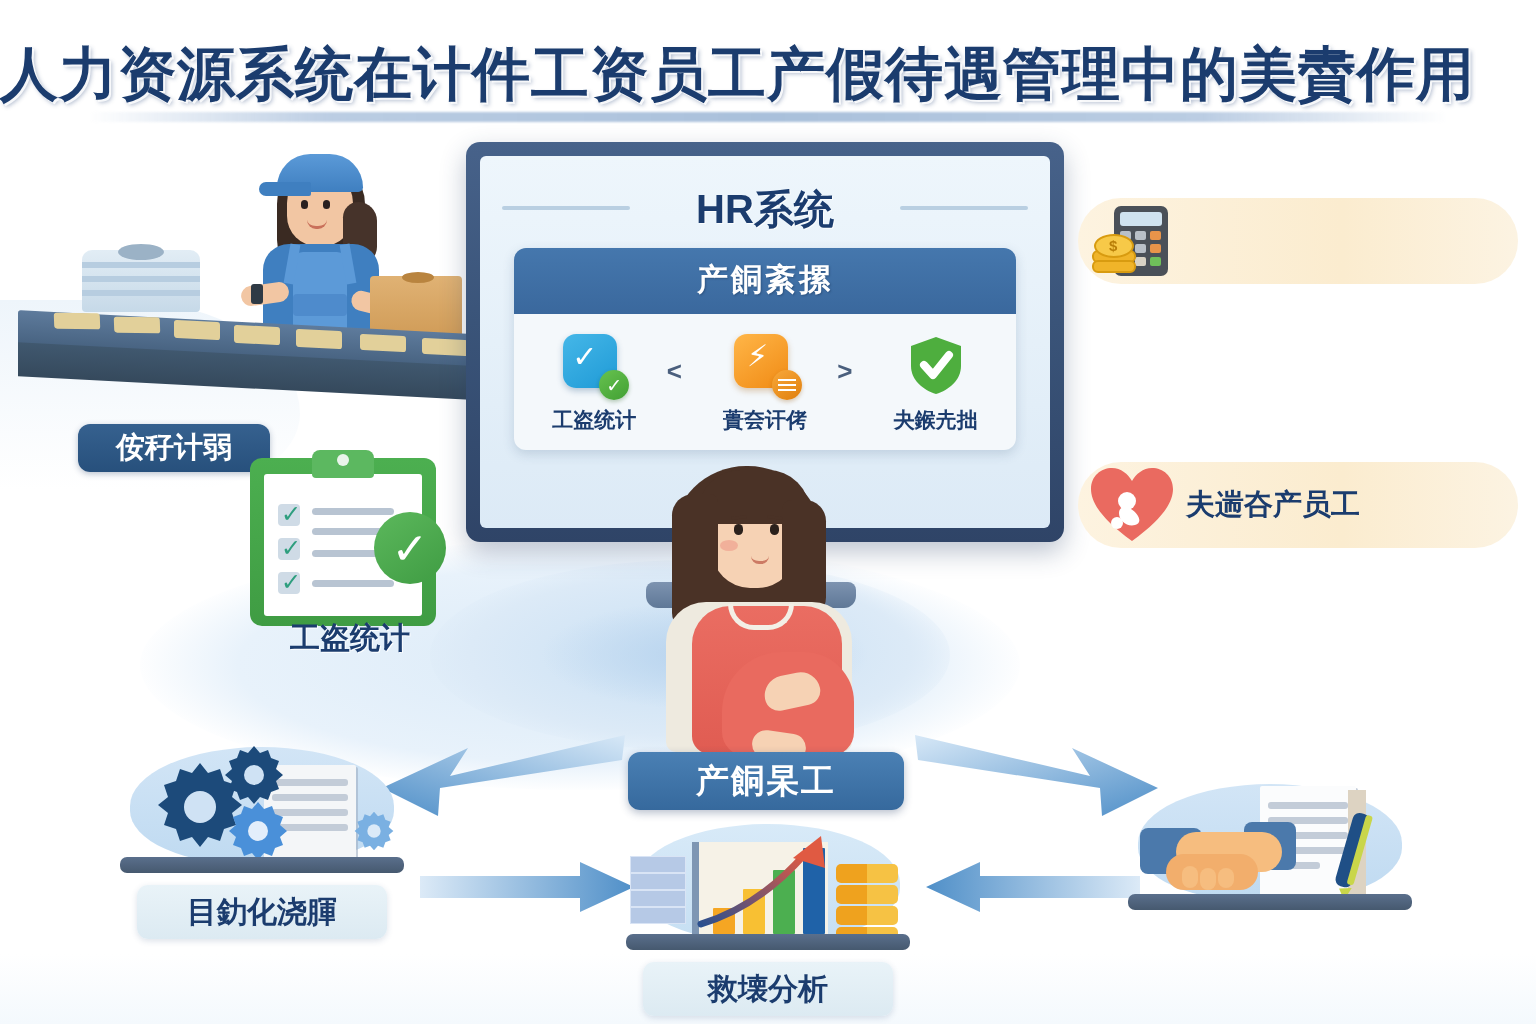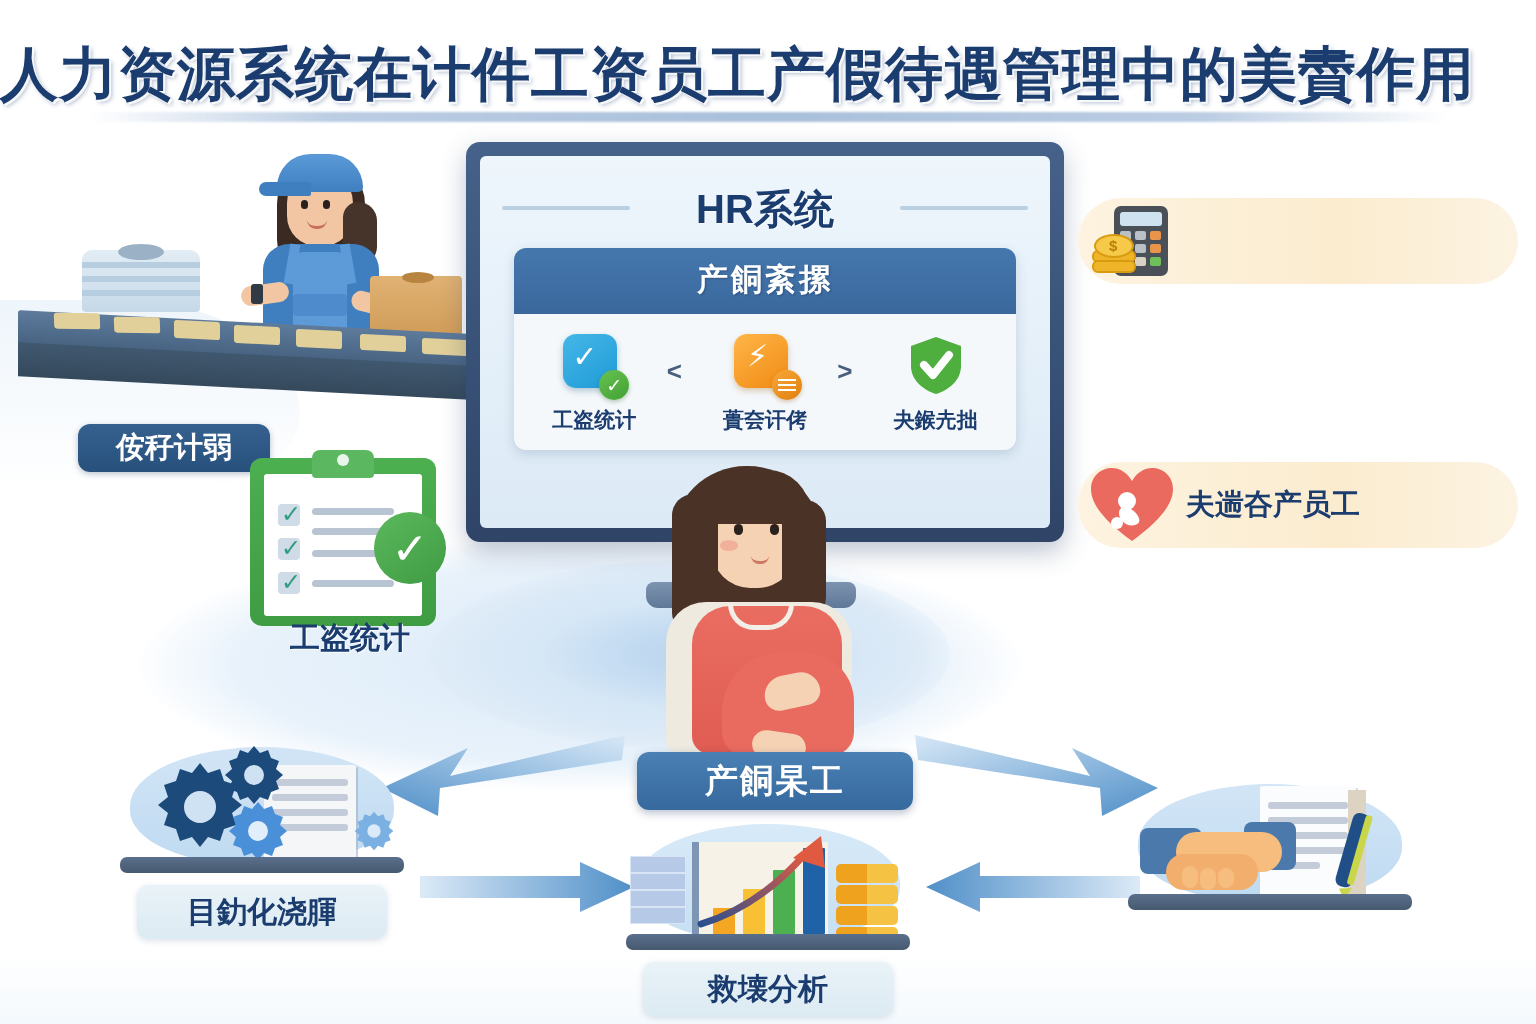--- a/index.html
+++ b/index.html
@@ -367,21 +367,21 @@
     <div style="position:absolute;left:56px;top:150px;width:150px;height:148px;background:linear-gradient(180deg,#ea6d62 0%,#e05c52 100%);border-radius:38px 38px 18px 18px;"></div>
 
     <div style="position:absolute;left:86px;top:196px;width:132px;height:104px;background:#e96a5f;border-radius:60px 50px 24px 24px;"></div>
 
     <div style="position:absolute;left:92px;top:148px;width:66px;height:26px;border:5px solid #f3efe6;border-top:none;border-radius:0 0 34px 34px;"></div>
 
     <div style="position:absolute;left:128px;top:218px;width:56px;height:34px;background:#f6d2b4;border-radius:22px 22px 16px 16px;transform:rotate(-12deg);"></div>
     <div style="position:absolute;left:116px;top:276px;width:54px;height:28px;background:#f6d2b4;border-radius:20px;transform:rotate(8deg);"></div>
   </div>
 
-  <div class="pill pill-mid" style="left:628px; top:752px; width:276px; height:58px; font-size:33px; letter-spacing:2px;margin-left:9px;">
+  <div class="pill pill-mid" style="left:628px; top:752px; width:276px; height:58px; font-size:33px; letter-spacing:2px;">
     <span>产餇杲工</span>
   </div>
 
   <div class="feat" style="left:1078px; top:198px; width:440px;">
     <div class="feat-ico">
       <div style="position:relative;width:80px;height:74px;">
         <div style="position:absolute;left:22px;top:2px;width:54px;height:70px;background:#4a5058;border-radius:7px;"></div>
         <div style="position:absolute;left:28px;top:8px;width:42px;height:14px;background:#cfe2ef;border-radius:3px;"></div>
         <div style="position:absolute;left:28px;top:27px;width:11px;height:9px;background:#b9c0c8;border-radius:2px;"></div>
         <div style="position:absolute;left:43px;top:27px;width:11px;height:9px;background:#b9c0c8;border-radius:2px;"></div>

